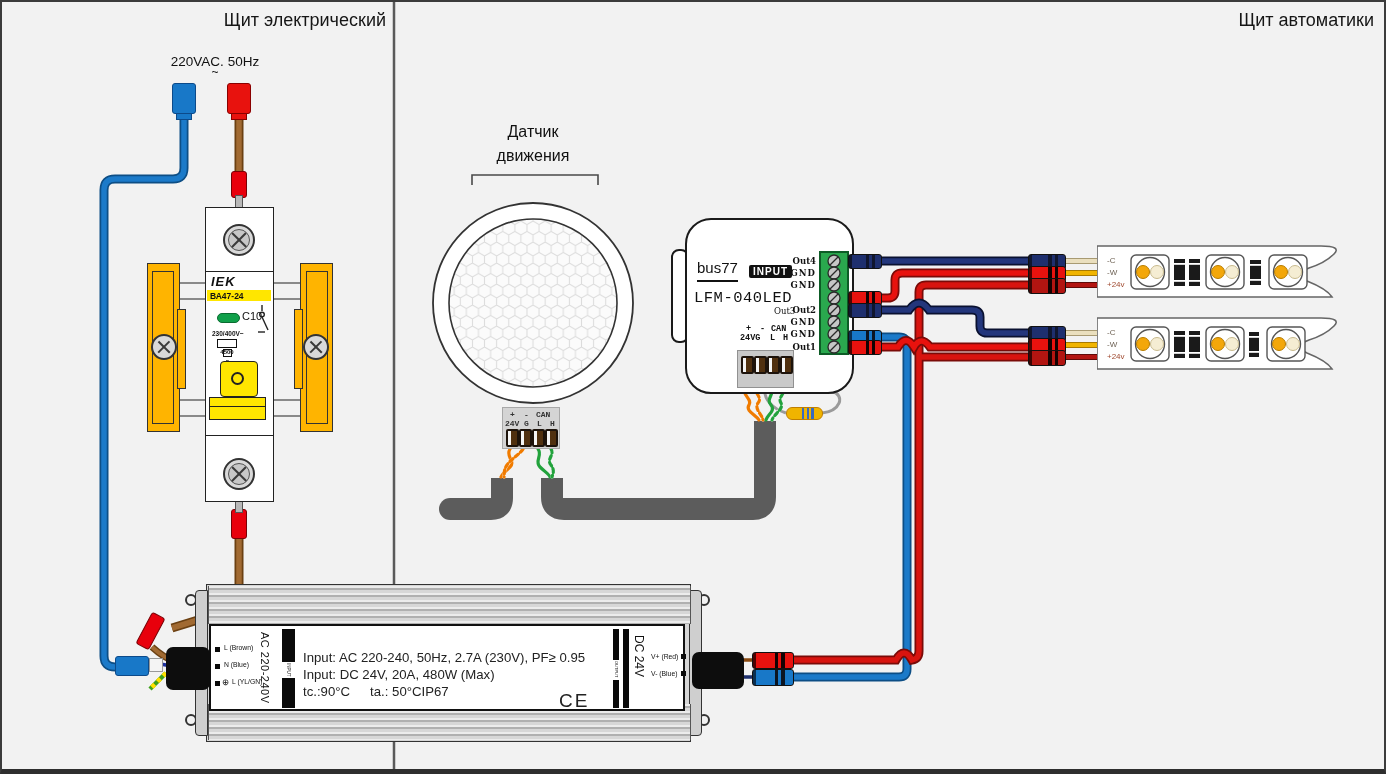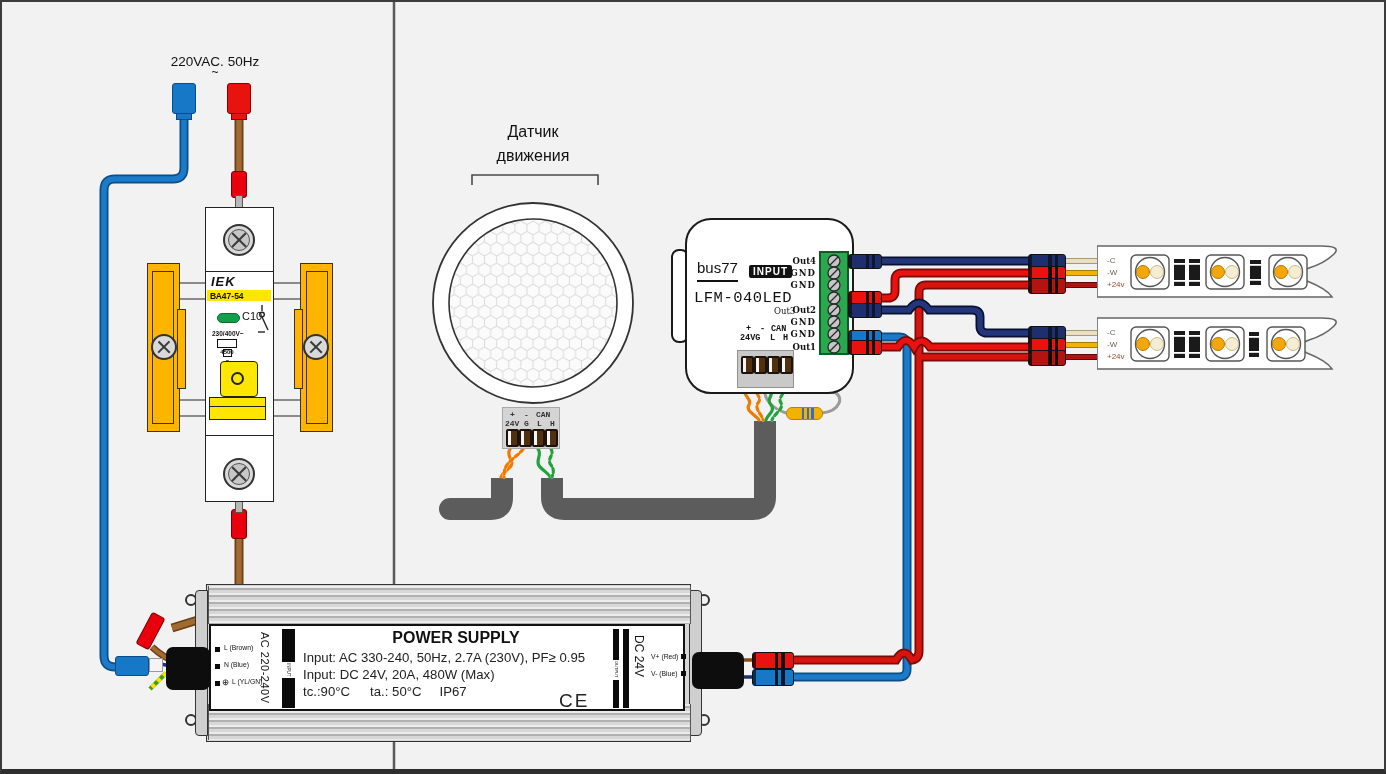--- a/index.html
+++ b/index.html
@@ -145,20 +145,22 @@
         <path d="M1058,283 H1098" stroke="#b21511" stroke-width="4"></path>
       <path d="M1058,331 H1098" stroke="#a89a72" stroke-width="6"></path>
         <path d="M1058,331 H1098" stroke="#eadfbe" stroke-width="4"></path>
       <path d="M1058,343 H1098" stroke="#a87a00" stroke-width="6"></path>
         <path d="M1058,343 H1098" stroke="#f0b400" stroke-width="4"></path>
       <path d="M1058,355 H1098" stroke="#5f0a08" stroke-width="6"></path>
         <path d="M1058,355 H1098" stroke="#b21511" stroke-width="4"></path>
     </g>
   </svg>
 
+  <div class="lbl hdr" style="left:0;top:8px;width:384px;">Щит электрический</div>
+  <div class="lbl hdr" style="left:0;top:8px;width:1372px;">Щит автоматики</div>
 
   <div class="lbl" style="left:148px;top:52px;width:130px;text-align:center;font-size:13.5px;">220VAC. 50Hz</div>
   <div class="lbl" style="left:148px;top:63px;width:130px;text-align:center;font-size:12px;">~</div>
 
   <div class="abs" style="left:170px;top:81px;width:24px;height:31px;background:#1878c8;border:1.5px solid #0c4a8a;border-radius:3px;box-sizing:border-box;"></div>
   <div class="abs" style="left:174px;top:111px;width:16px;height:7px;background:#1878c8;border:1.5px solid #0c4a8a;box-sizing:border-box;"></div>
   <div class="abs" style="left:225px;top:81px;width:24px;height:31px;background:#e8120e;border:1.5px solid #8a0000;border-radius:3px;box-sizing:border-box;"></div>
   <div class="abs" style="left:229px;top:111px;width:16px;height:7px;background:#e8120e;border:1.5px solid #8a0000;box-sizing:border-box;"></div>
 
   <div class="ferrule" style="left:229px;top:169px;width:16px;height:27px;"></div>
@@ -182,21 +184,21 @@
   <div class="bscrew" style="left:301px;top:332px;width:26px;height:26px;">
       <span class="x1"></span>
       <span class="x2"></span>
     </div>
 
   <div class="abs" style="left:203px;top:205px;width:69px;height:295px;background:#fff;border:1.8px solid #222;box-sizing:border-box;">
     <div class="abs" style="left:0;top:63px;width:100%;border-top:1.5px solid #222;"></div>
     <div class="abs" style="left:0;top:227px;width:100%;border-top:1.5px solid #222;"></div>
     <div class="lbl" style="left:5px;top:66px;font-size:13px;font-weight:bold;font-style:italic;letter-spacing:1px;">IEK</div>
     <div class="abs" style="left:1px;top:82px;width:64px;height:11px;background:#ffe600;">
-      <span class="lbl" style="left:3px;top:0.5px;font-size:8.5px;font-weight:bold;">ВА47-54</span>
+      <span class="lbl" style="left:3px;top:0.5px;font-size:8.5px;font-weight:bold;">ВА47-24</span>
     </div>
     <div class="abs" style="left:11px;top:105px;width:23px;height:10px;border-radius:5px;background:#10a04a;border:1px solid #0a6b30;box-sizing:border-box;"></div>
     <div class="lbl" style="left:36px;top:102px;font-size:11px;">C10</div>
     <svg class="abs" style="left:47px;top:96px;" width="20" height="34" viewBox="0 0 20 34">
       <g stroke="#222" stroke-width="1.4" fill="none">
         <path d="M9,1 V7"></path>
           <circle cx="9" cy="10.5" r="2.3"></circle>
           <path d="M9,13 L15,26"></path>
           <path d="M5,28 H12"></path>
       </g>
@@ -423,25 +425,24 @@
     <span class="lbl" style="left:21px;top:52px;font-size:6.8px;">L (YL/GN)</span>
 
     <span class="lbl vtext" style="left:48px;top:6px;height:76px;font-size:11px;letter-spacing:0.5px;">AC 220-240V</span>
 
     <div class="abs" style="left:71px;top:3px;width:13px;height:79px;background:#0a0a0a;">
       <div class="abs" style="left:0;top:33px;width:13px;height:16px;background:#fff;text-align:center;">
         <span class="lbl vtext" style="left:4px;top:1px;font-size:4.5px;color:#222;">INPUT</span>
       </div>
     </div>
 
-    <div class="lbl" style="left:90px;top:3px;width:310px;text-align:center;font-size:16px;font-weight:bold;">POWER SUPPLY</div>
-    <div class="lbl" style="left:92px;top:24px;font-size:13.2px;color:#222;">Input: AC 330-240, 50Hz, 2.7A (230V), PF≥ 0.95</div>
+    <div class="lbl" style="left:92px;top:24px;font-size:13.2px;color:#222;">Input: AC 220-240, 50Hz, 2.7A (230V), PF≥ 0.95</div>
     <div class="lbl" style="left:92px;top:41px;font-size:13.2px;color:#222;">Input: DC 24V, 20A, 480W (Max)</div>
     <div class="lbl" style="left:92px;top:58px;font-size:13.2px;color:#222;">
-      <span>tc.:90°C</span><span style="margin-left:20px;">ta.: 50°C</span><span style="margin-left:18px;">IP67</span>
+      <span>tc.:90°C</span><span style="margin-left:20px;">ta.: 50°C</span><span style="">IP67</span>
     </div>
     <div class="lbl" style="left:348px;top:64px;font-size:19px;letter-spacing:2px;color:#222;">CE</div>
 
     <div class="abs" style="left:402px;top:3px;width:6px;height:79px;background:#0a0a0a;">
       <div class="abs" style="left:0;top:31px;width:6px;height:20px;background:#fff;text-align:center;">
         <span class="lbl vtext" style="left:1px;top:1px;font-size:4px;color:#222;">OUTPUT</span>
       </div>
     </div>
     <div class="abs" style="left:412px;top:3px;width:6px;height:79px;background:#0a0a0a;"></div>
 

